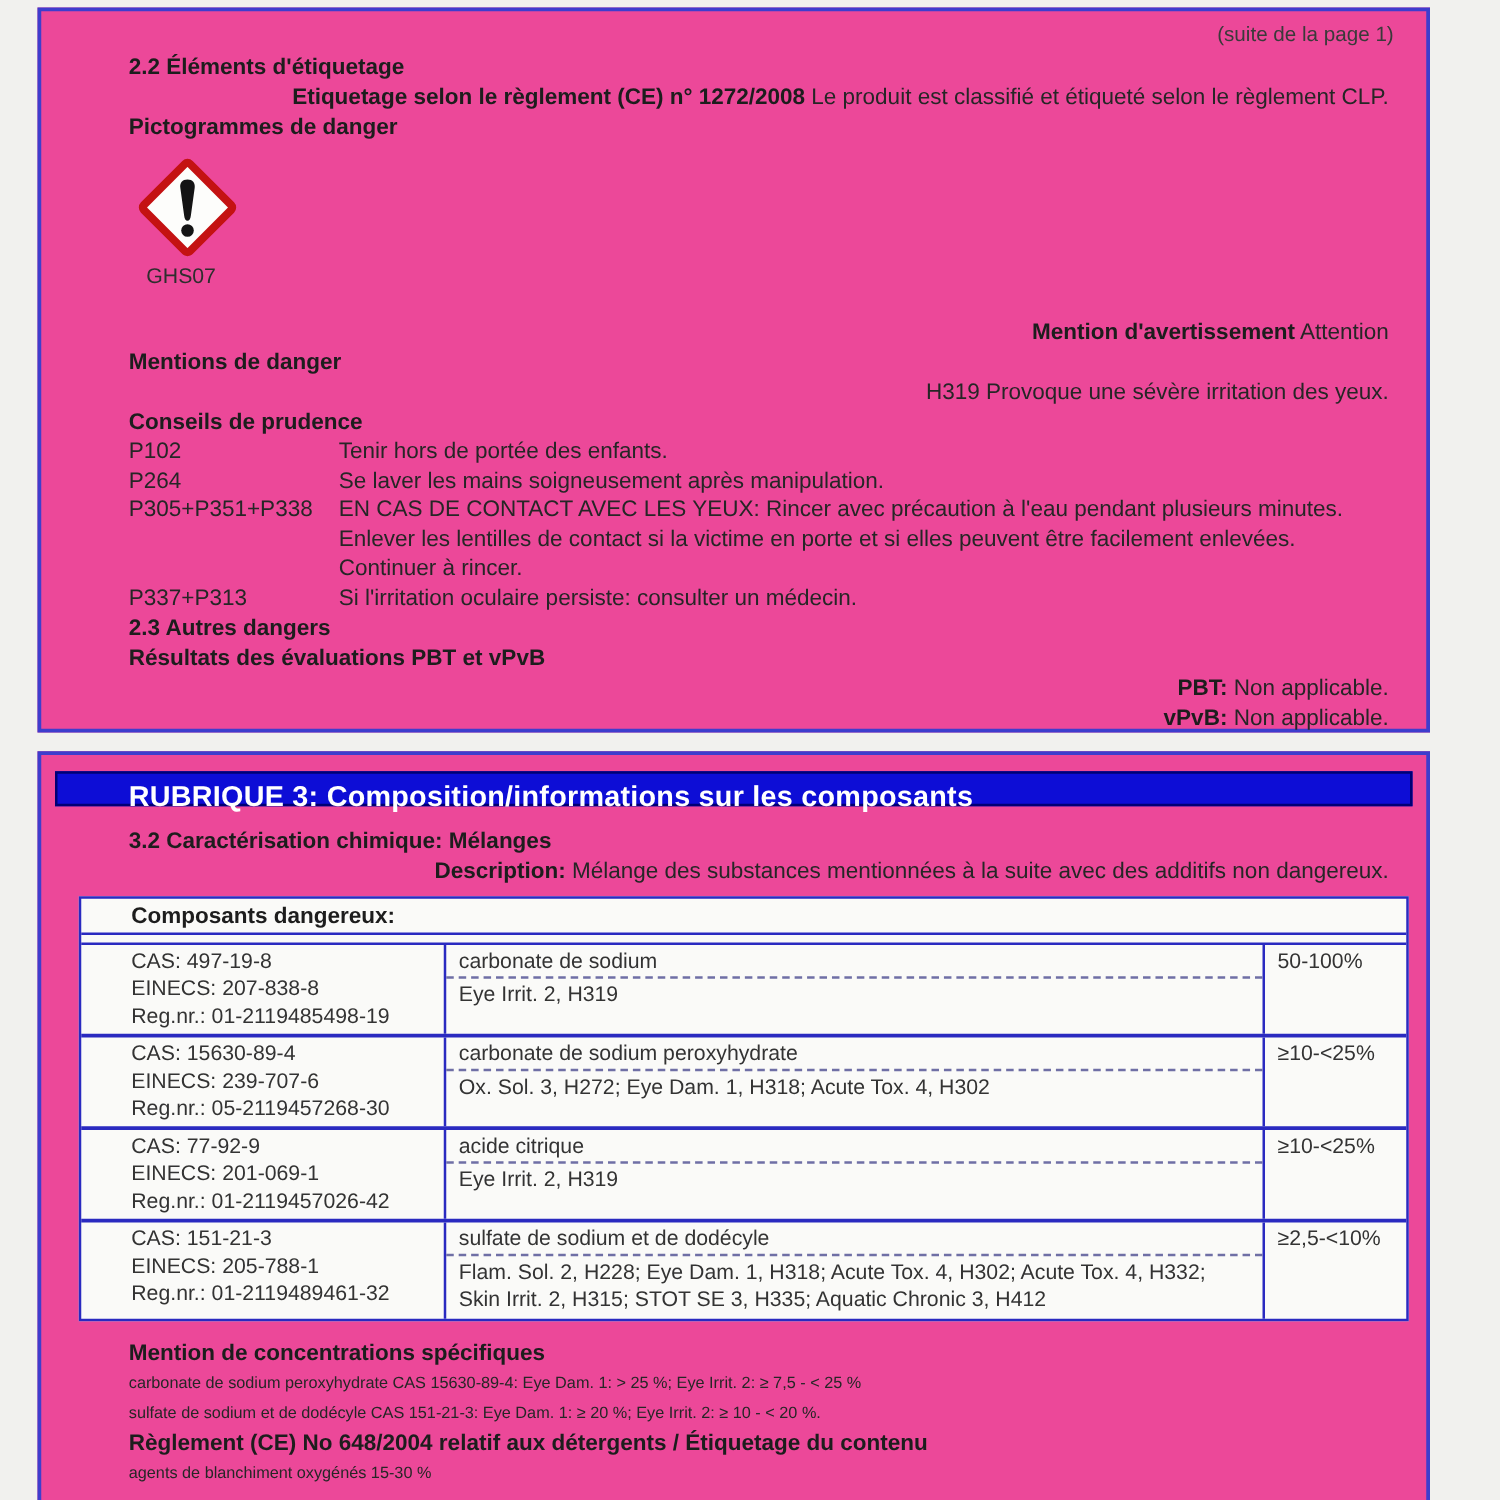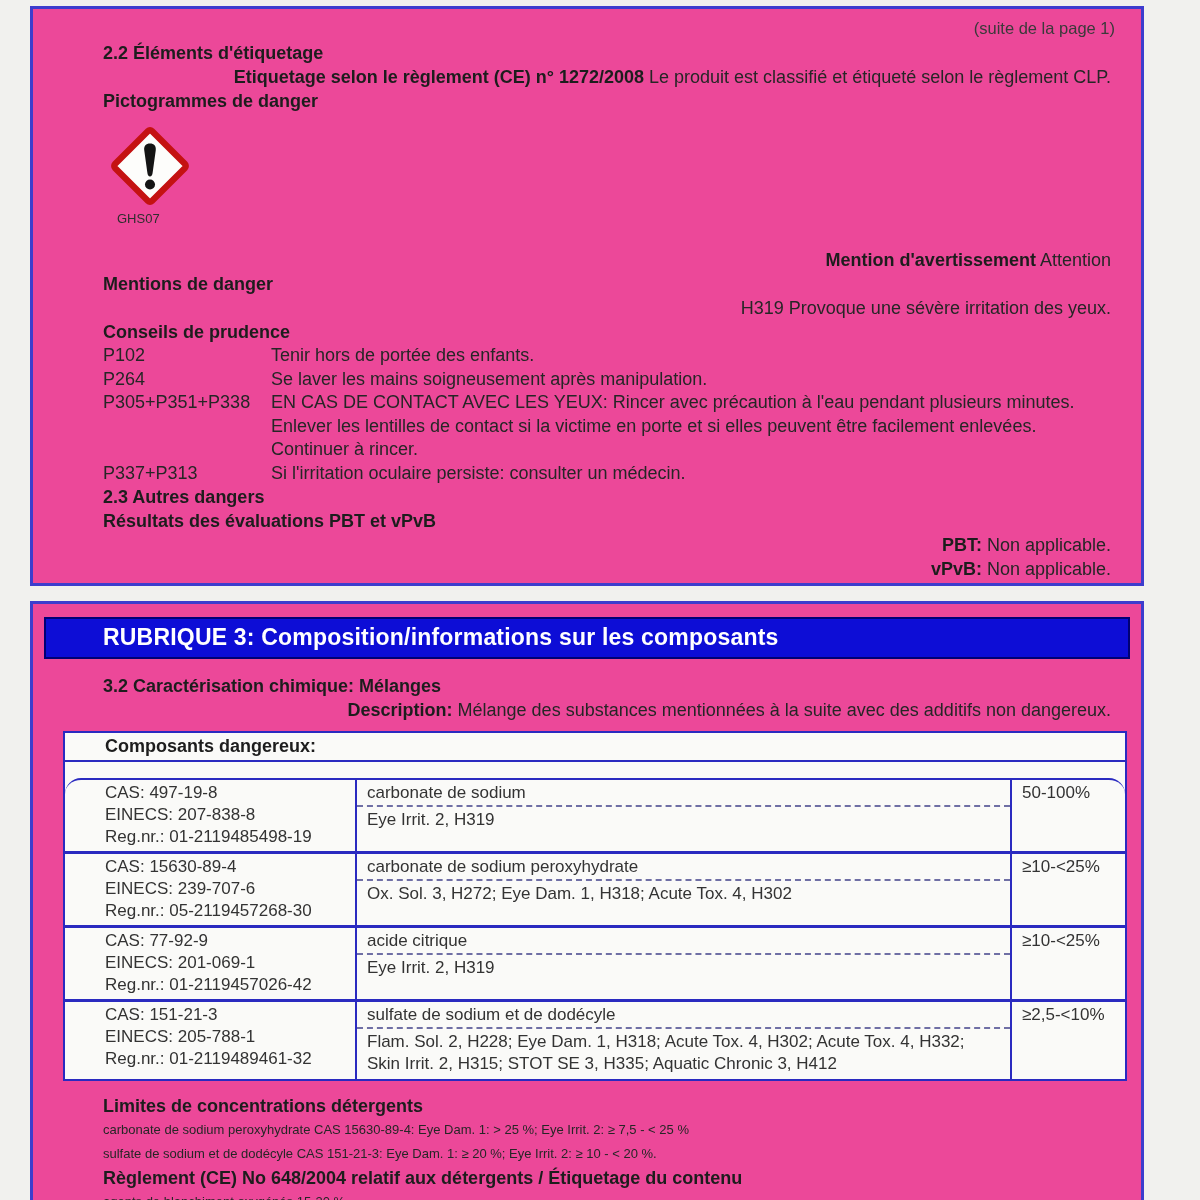--- a/index.html
+++ b/index.html
@@ -25,32 +25,32 @@
     font-size:16.5px; color:#3a3a3a;
   }
   .sec2-content { padding:32px 30px 0 70px; }
 
   .bold-line { font-size:18px; font-weight:bold; line-height:24px; color:#1d1d1d; }
   .body-line { font-size:18px; line-height:24px;text-align:right; }
   .inline-bold { font-weight:bold; color:#1d1d1d; }
 
   .picto-wrap { margin:8px 0 2px 2px; width:120px; }
   .picto-svg { display:block; width:90px; height:90px; }
-  .picto-label { font-size:13px; margin:0 0 0 12px; color:#2e2e2e; }
+  .picto-label { font-size:17px; margin:0 0 0 12px; color:#2e2e2e; }
 
   .gap-lg { margin-top:22px; }
 
   .p-row { display:grid; grid-template-columns:168px 1fr; width:990px; }
   .p-code { font-size:18px; line-height:23.5px; }
   .p-text { font-size:18px; line-height:23.5px; }
 
   
   .rubrique-bar {
     margin:13px 11px 0 11px;
-    height:42px;
+    height:28px;
     background:#0d0dd6;
     border:2px solid #000074;
     color:#ffffff;
     font-size:23px;
     font-weight:bold;
     line-height:37px;
     padding-left:57px;
     letter-spacing:0.2px;
   }
   .sec3-content { padding:15px 30px 0 70px; }
@@ -59,21 +59,21 @@
     margin:9px 0 0 -40px;   
     width:1064px;
     border:2px solid #2a2ac0;
     background:#fafaf8;
   }
   .comp-header {
     font-size:18px; font-weight:bold; color:#1d1d1d;
     padding:3px 0 3px 40px;
     border-bottom:2px solid #2a2ac0;
   }
-  .comp-rows { border-top:2px solid #2a2ac0; margin-top:16px;border-radius:16px; }
+  .comp-rows { border-top:2px solid #2a2ac0; margin-top:6px; }
   .comp-row {
     display:grid;
     grid-template-columns:292px 1fr 113px;
     border-bottom:3px solid #2a2ac0;
   }
   .comp-row:last-child { border-bottom:none; }
   .cell-ids {
     border-right:2px solid #2a2ac0;
     padding:2px 4px 3px 40px;
     font-size:17px; line-height:22px; color:#333;
@@ -219,21 +219,21 @@
             <div class="name">sulfate de sodium et de dodécyle</div>
             <div class="cls">Flam. Sol. 2, H228; Eye Dam. 1, H318; Acute Tox. 4, H302; Acute Tox. 4, H332; Skin Irrit. 2, H315; STOT SE 3, H335; Aquatic Chronic 3, H412</div>
           </div>
           <div class="cell-range">≥2,5-&lt;10%</div>
         </div>
 
       </div>
     </div>
 
     <div class="limits-block">
-      <div class="bold-line">Limites de concentrations détergents</div>
+      <div class="bold-line">Mention de concentrations spécifiques</div>
       <div class="limit-line">carbonate de sodium peroxyhydrate CAS 15630-89-4: Eye Dam. 1: &gt; 25 %; Eye Irrit. 2: ≥ 7,5 - &lt; 25 %</div>
       <div class="limit-line">sulfate de sodium et de dodécyle CAS 151-21-3: Eye Dam. 1: ≥ 20 %; Eye Irrit. 2: ≥ 10 - &lt; 20 %.</div>
       <div class="bold-line">Règlement (CE) No 648/2004 relatif aux détergents / Étiquetage du contenu</div>
       <div class="limit-line">agents de blanchiment oxygénés 15-30 %</div>
 
     </div>
   </div>
 </div>
 
 </body></html>

